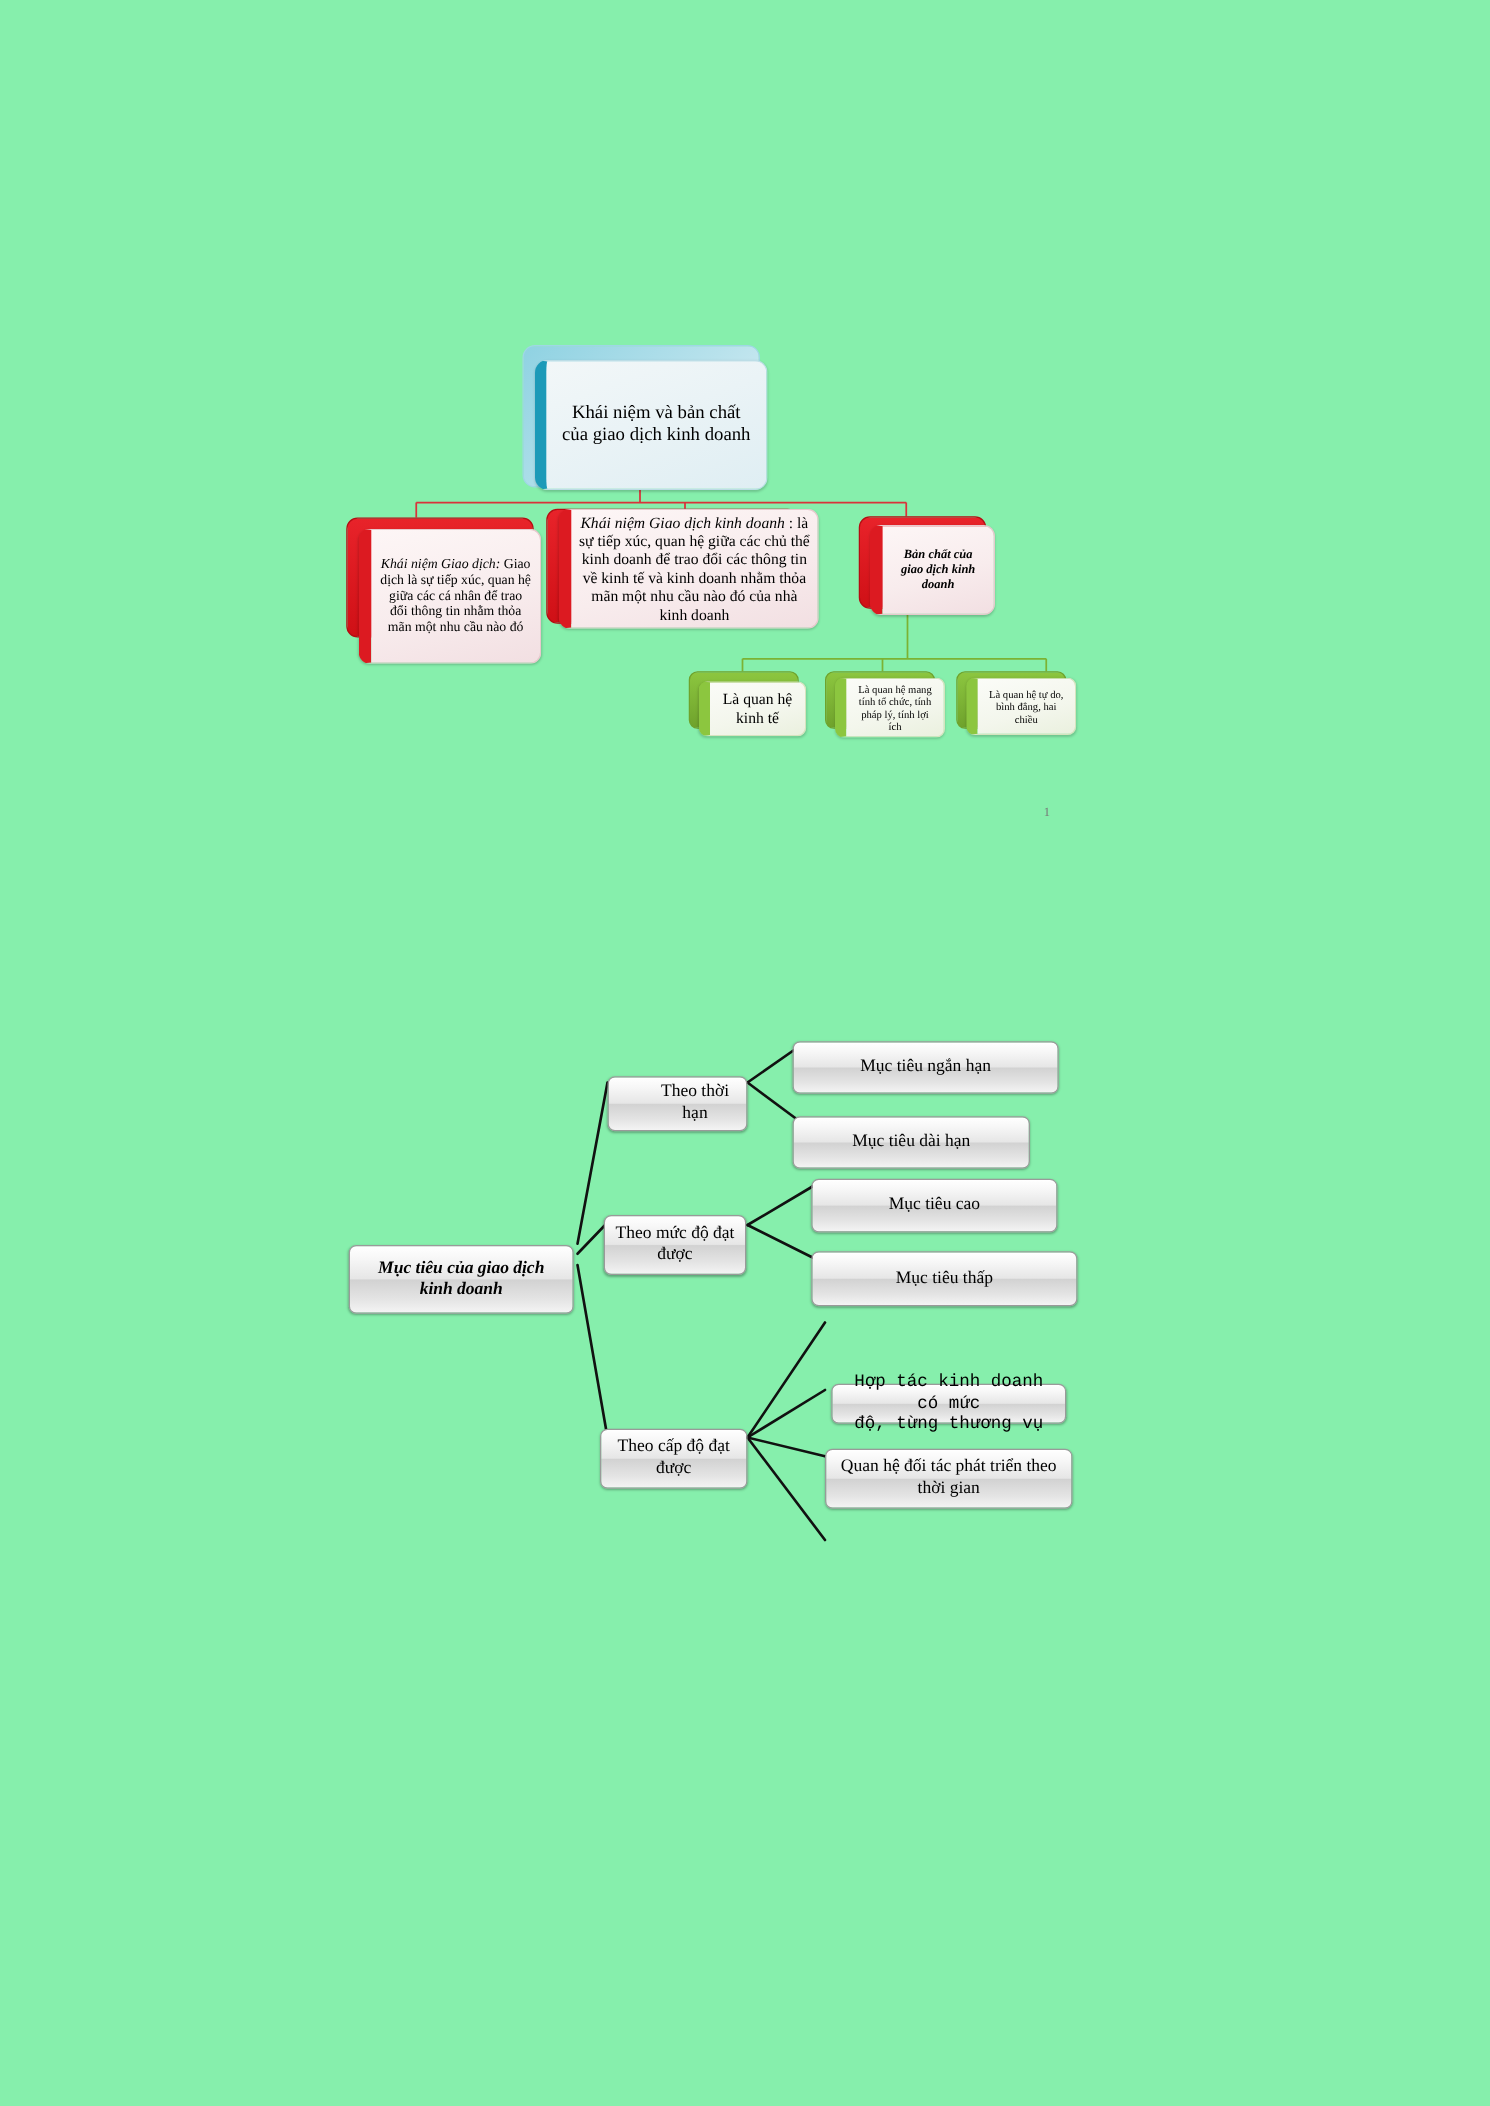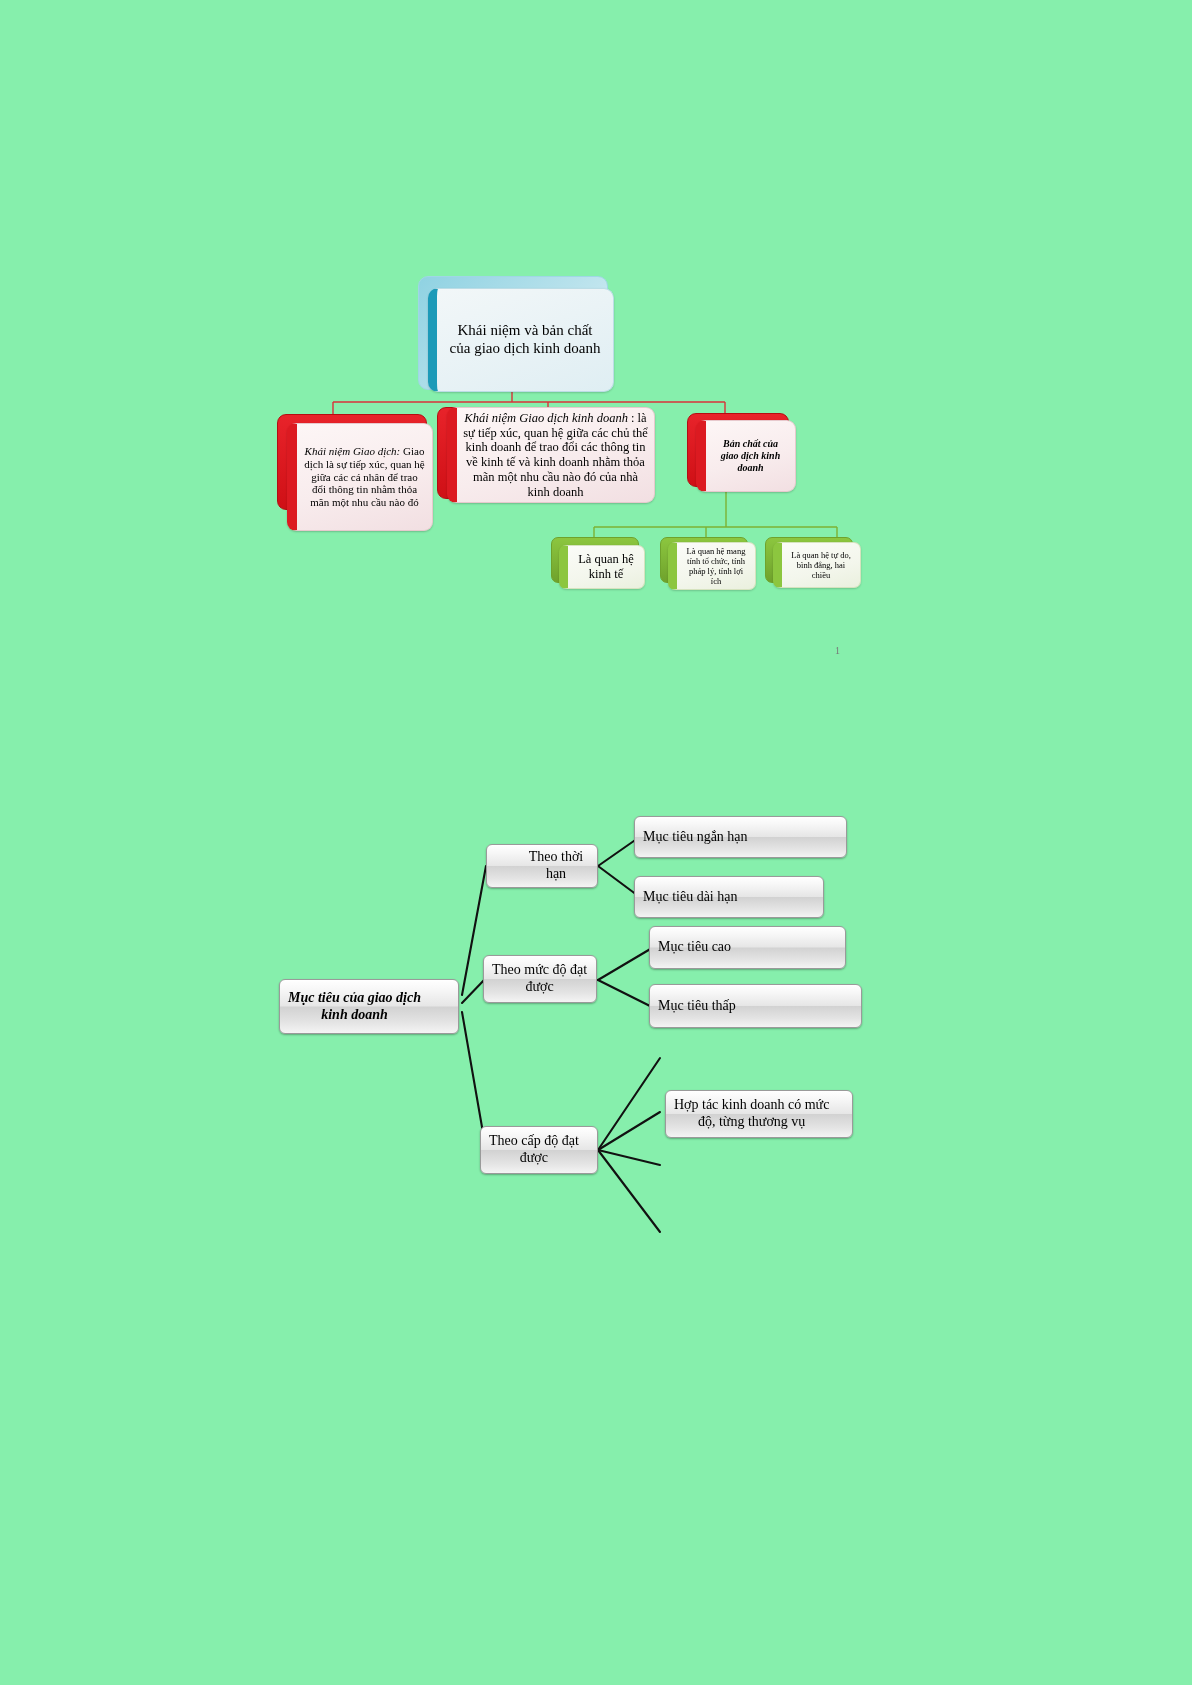--- a/index.html
+++ b/index.html
@@ -84,35 +84,36 @@
     border-radius: 7px;
     box-shadow: 0 1px 2px rgba(0,0,0,.18);
   }
 
   
   .grey {
     position: absolute;
     box-sizing: border-box;
     display: flex;
     align-items: center;
-    justify-content: flex-start;
+    justify-content: center;
     text-align: center;
     line-height: 1.2;
     border-radius: 6px;
     border: 1px solid #9a9a9a;
     background: linear-gradient(180deg,
         #ffffff 0%,
         #f7f7f7 18%,
         #e6e6e6 49%,
         #d2d2d2 51%,
         #e4e4e4 80%,
         #f4f4f4 100%);
     box-shadow: 0 1px 2px rgba(0,0,0,.30),
                 inset 0 1px 0 rgba(255,255,255,.9);
     font-size: 14px;
+    margin-top: 17px;
   }
   .grey .txt { display:block; padding: 1px 8px; white-space: pre-line; }
 
   
   svg.conn {
     position: absolute;
     left: 0; top: 0;
     width: 1192px;
     height: 1685px;
     pointer-events: none;
@@ -242,18 +243,22 @@
     <span class="txt">Mục tiêu cao</span>
   </div>
   <div class="grey" style="left:649px; top:984px; width:213px; height:44px;">
     <span class="txt">Mục tiêu thấp</span>
   </div>
 
   <div class="grey" style="left:480px; top:1126px; width:118px; height:48px;">
     <span class="txt">Theo cấp độ đạt
 được</span>
   </div>
-  <div class="grey" style="left:665px; top:1090px; width:188px; height:48px;">
+  <div class="grey" style="left:665px; top:1090px; width:188px; height:32px;font-family:Liberation Mono, monospace;">
     <span class="txt">Hợp tác kinh doanh có mức
 độ, từng thương vụ</span>
   </div>
+  <div class="grey" style="left:660px; top:1142px; width:198px; height:48px;">
+    <span class="txt">Quan hệ đối tác phát triển theo
+thời gian</span>
+  </div>
 
 </div>
 
 </body></html>

